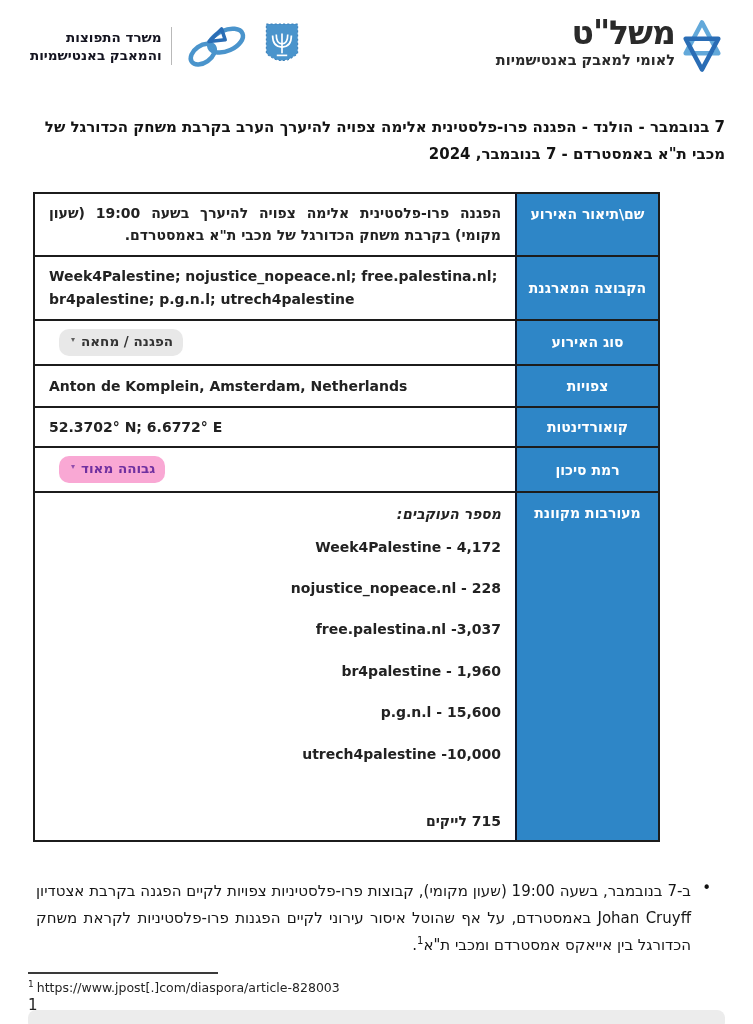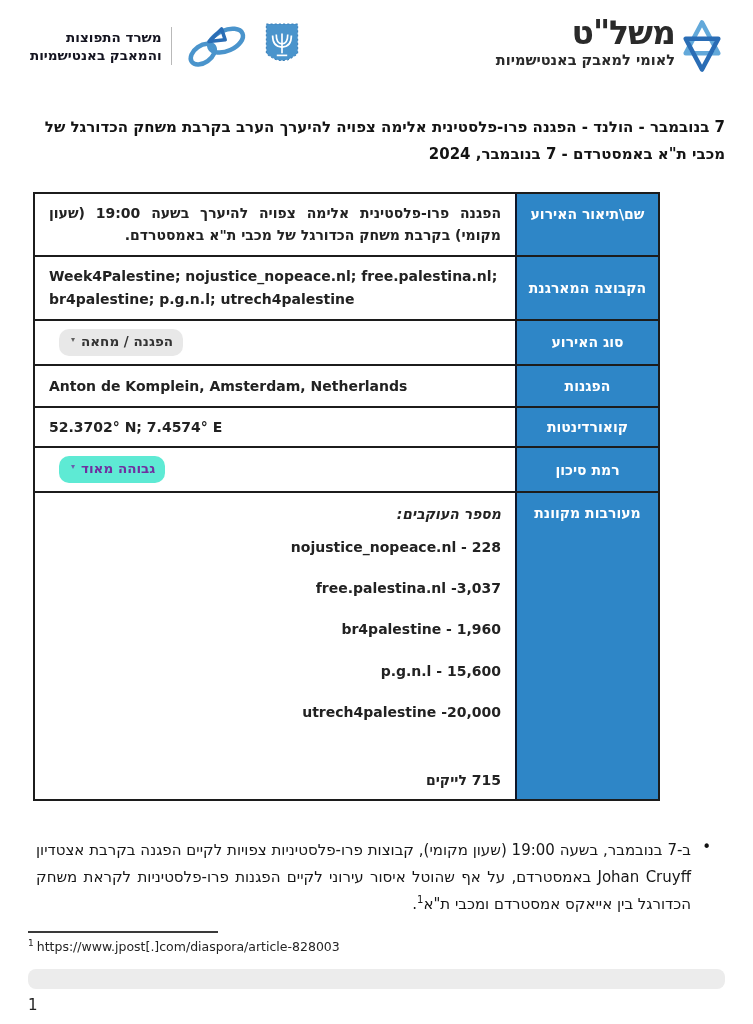--- a/index.html
+++ b/index.html
@@ -47,21 +47,21 @@
   .r4 { min-height: 42px; } .r5 { min-height: 40px; } .r6 { min-height: 45px; }
   .r7 { min-height: 295px; }
   .r7 .cell-value { justify-content: flex-start; padding-top: 10px; }
 
   .chip {
     display: inline-block; align-self: flex-end; direction: rtl;
     border-radius: 10px; padding: 2px 10px 3px 12px;
     font-size: 13.5px; font-weight: bold; cursor: default; white-space: nowrap;
   }
   .chip-type { background: #e8e8e8; color: #333; }
-  .chip-risk { background: #5eead4; color: #7030a0; }
+  .chip-risk { background: #f9a8d4; color: #7030a0; }
   .chip .caret { font-size: 8px; position: relative; top: -4px; margin-right: 6px; opacity: .75; }
 
   .followers-intro { font-style: italic; text-align: right; direction: rtl; margin-bottom: 10px; }
   .follower-line { direction: ltr; text-align: right; margin-bottom: 19px; }
   .likes-line { direction: rtl; text-align: right; margin-top: 26px; }
 
   
   .bullet-wrap { margin-top: 36px; position: relative; direction: rtl; padding-right: 34px; padding-left: 8px; }
   .bullet-marker { position: absolute; right: 14px; top: 1px; font-size: 15px; color: #111; }
   .bullet-text { direction: rtl; text-align: justify; font-size: 15px; line-height: 1.8; color: #161616; }
@@ -148,45 +148,46 @@
     </div>
 
     <div class="t-row r3">
       <div class="cell-label">סוג האירוע</div>
       <div class="cell-value rtl-right">
         <span class="chip chip-type"><span>הפגנה / מחאה</span><span class="caret">▾</span></span>
       </div>
     </div>
 
     <div class="t-row r4">
-      <div class="cell-label">הפגנות</div>
+      <div class="cell-label">צפויות</div>
       <div class="cell-value ltr-right">Anton de Komplein, Amsterdam, Netherlands</div>
     </div>
 
     <div class="t-row r5">
       <div class="cell-label">קואורדינטות</div>
-      <div class="cell-value ltr-right">52.3702° N; 7.4574° E</div>
+      <div class="cell-value ltr-right">52.3702° N; 6.6772° E</div>
     </div>
 
     <div class="t-row r6">
       <div class="cell-label">רמת סיכון</div>
       <div class="cell-value rtl-right">
         <span class="chip chip-risk"><span>גבוהה מאוד</span><span class="caret">▾</span></span>
       </div>
     </div>
 
     <div class="t-row r7 tall">
       <div class="cell-label">מעורבות מקוונת</div>
       <div class="cell-value">
         <div class="followers-intro">מספר העוקבים:</div>
+        <div class="follower-line">Week4Palestine - 4,172</div>
         <div class="follower-line">nojustice_nopeace.nl - 228</div>
         <div class="follower-line">free.palestina.nl -3,037</div>
         <div class="follower-line">br4palestine - 1,960</div>
         <div class="follower-line">p.g.n.l - 15,600</div>
-        <div class="follower-line">utrech4palestine -20,000</div>
+        <div class="follower-line">utrech4palestine -10,000</div>
         <div class="likes-line">715 לייקים</div>
       </div>
     </div>
 
   </div>
 
   <div class="bullet-wrap">
     <span class="bullet-marker">•</span>
     <div class="bullet-text">
       <span>ב-7 בנובמבר, בשעה 19:00 (שעון מקומי), קבוצות פרו-פלסטיניות צפויות לקיים הפגנה בקרבת אצטדיון Johan Cruyff באמסטרדם, על אף שהוטל איסור עירוני לקיים הפגנות פרו-פלסטיניות לקראת משחק הכדורגל בין אייאקס אמסטרדם ומכבי ת"א</span><sup>1</sup><span>.</span>

